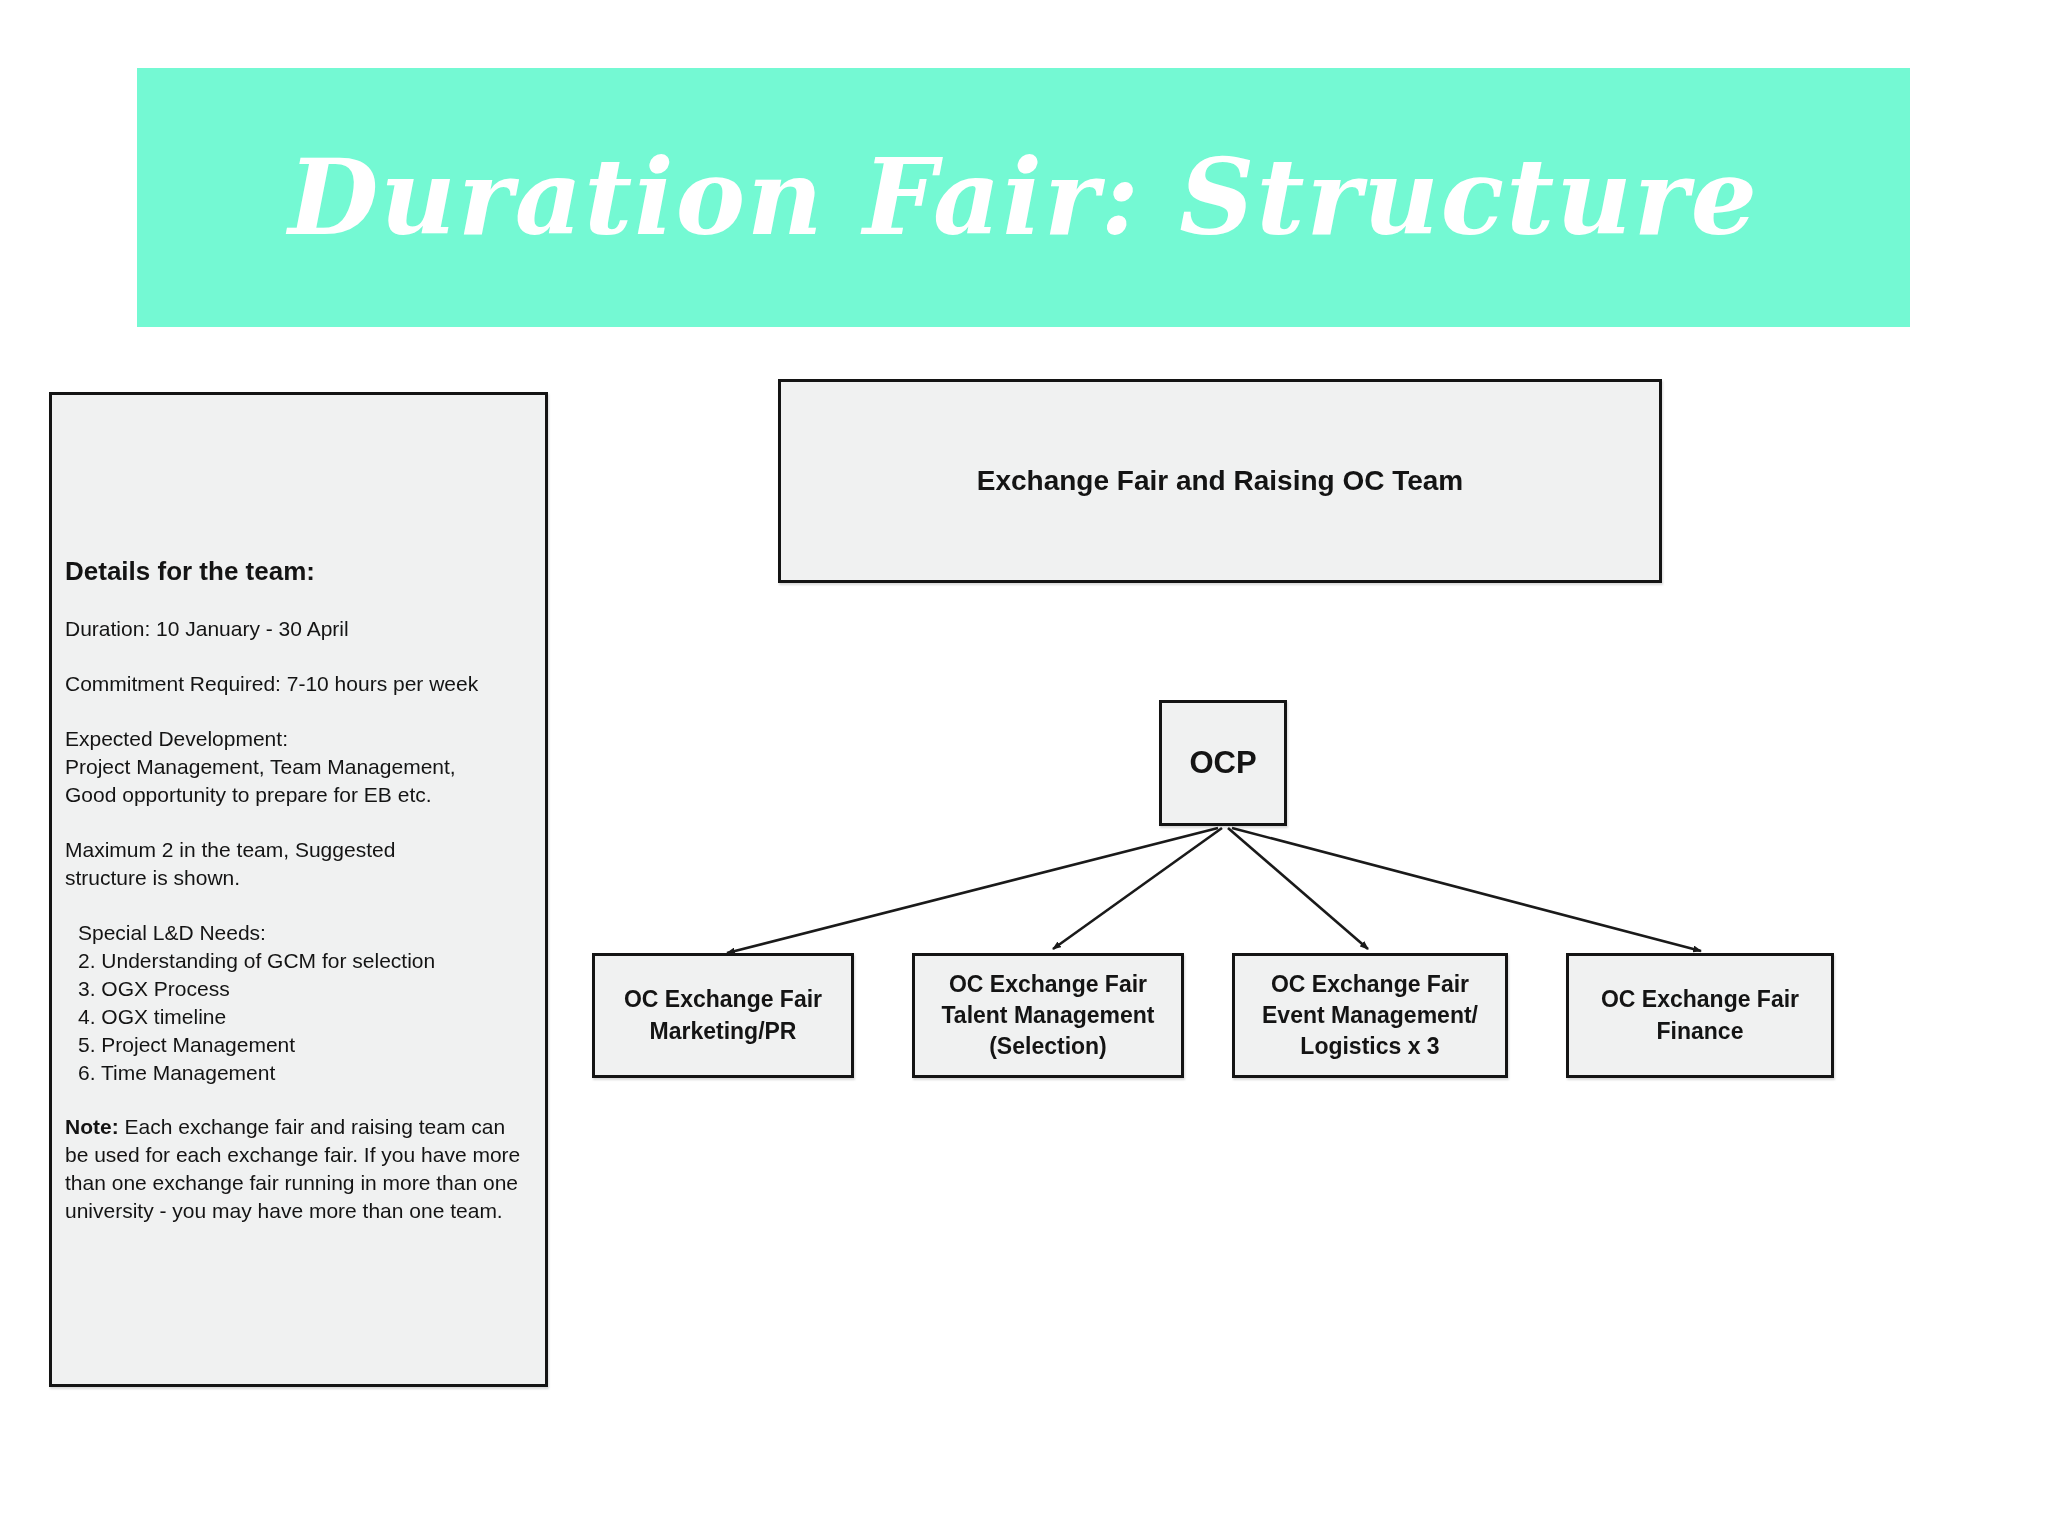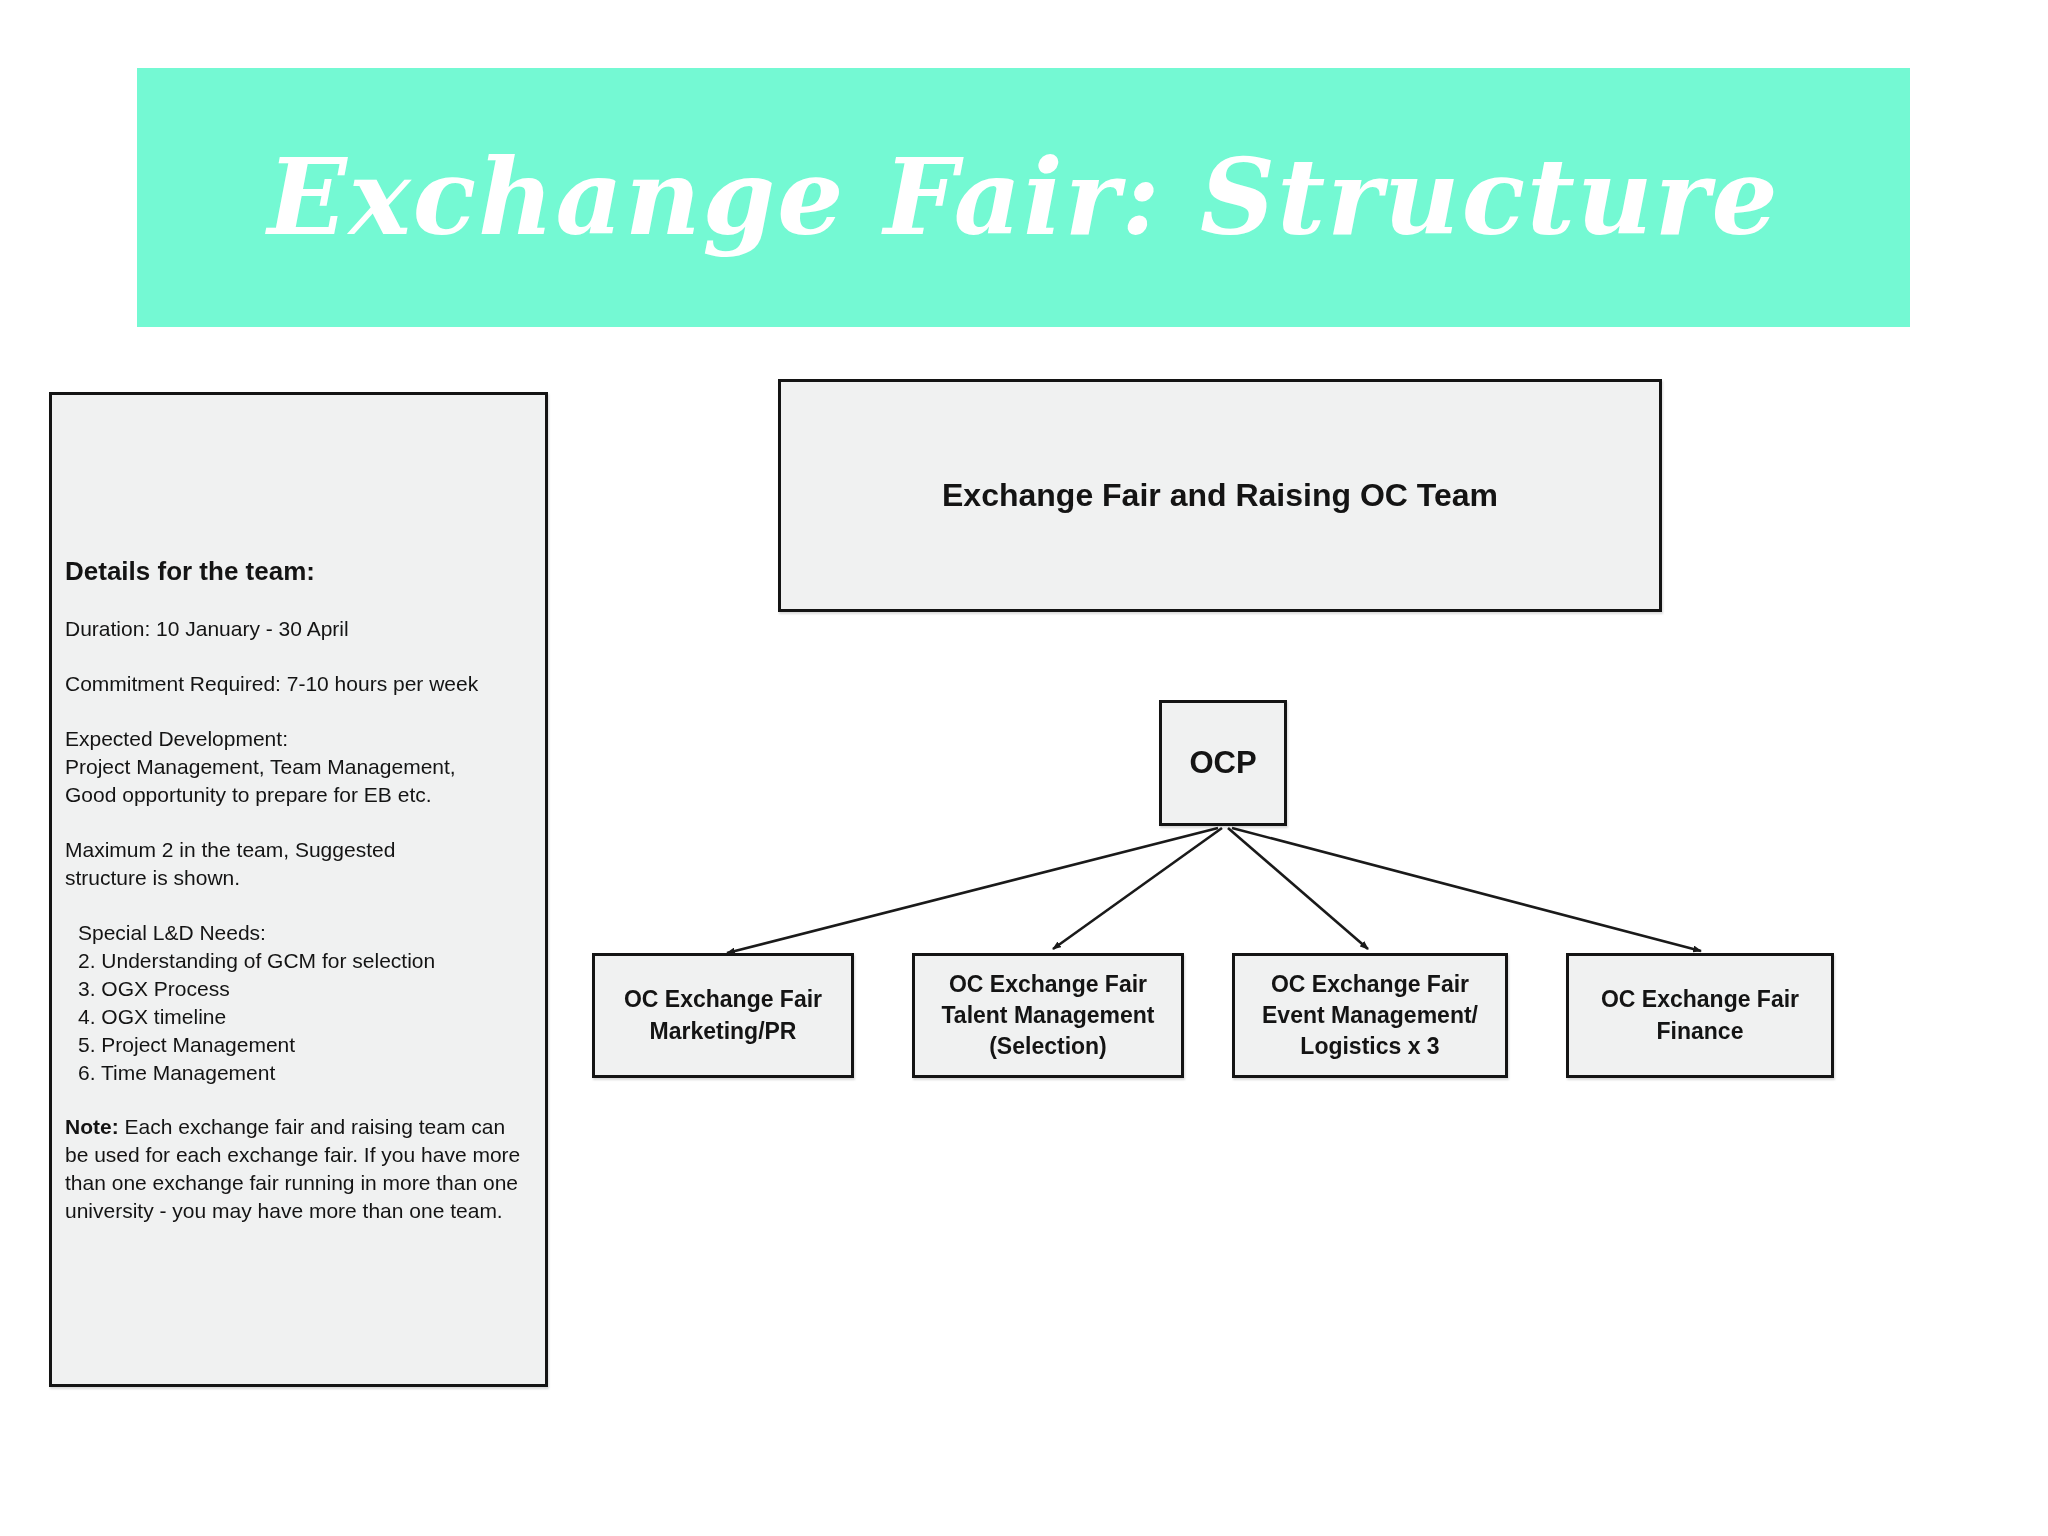--- a/index.html
+++ b/index.html
@@ -41,37 +41,37 @@
     font-size:21px;line-height:1.33;
   }
   .details-panel .para{margin:0 0 27px 0;white-space:pre-line;}
   .details-panel .para:last-child{margin-bottom:0;}
   .details-heading{font-size:26px;font-weight:bold;margin:0 0 27px 0;}
   .lnd-block{margin:0 0 27px 13px;}
   .lnd-line{white-space:pre-line;}
   .note-para{margin:0;}
   .b{font-weight:bold;margin-top:40px;}
   
-  .root-box{left:778px;top:379px;width:884px;height:233px;font-size:32px;}
+  .root-box{left:778px;top:379px;width:884px;height:204px;font-size:28px;}
   .ocp-box{left:1159px;top:700px;width:128px;height:126px;font-size:31px;}
   .child-box{top:953px;height:125px;font-size:23px;line-height:1.35;white-space:pre-line;}
   .child-1{left:592px;width:262px;}
   .child-2{left:912px;width:272px;}
   .child-3{left:1232px;width:276px;}
   .child-4{left:1566px;width:268px;}
   
   .arrows{position:absolute;left:0;top:0;width:2048px;height:1536px;pointer-events:none;}
 </style>
 </head>
 <body>
 
 <div id="slide">
 
   <div class="header-band">
-    <div class="slide-title">Exchange Fair: Structure</div>
+    <div class="slide-title">Duration Fair: Structure</div>
   </div>
 
   <div class="details-panel">
     <div class="details-heading">Details for the team:</div>
     <div class="para">Duration: 10 January - 30 April</div>
     <div class="para">Commitment Required: 7-10 hours per week</div>
     <div class="para">Expected Development:
 Project Management, Team Management,
 Good opportunity to prepare for EB etc.</div>
     <div class="para">Maximum 2 in the team, Suggested

